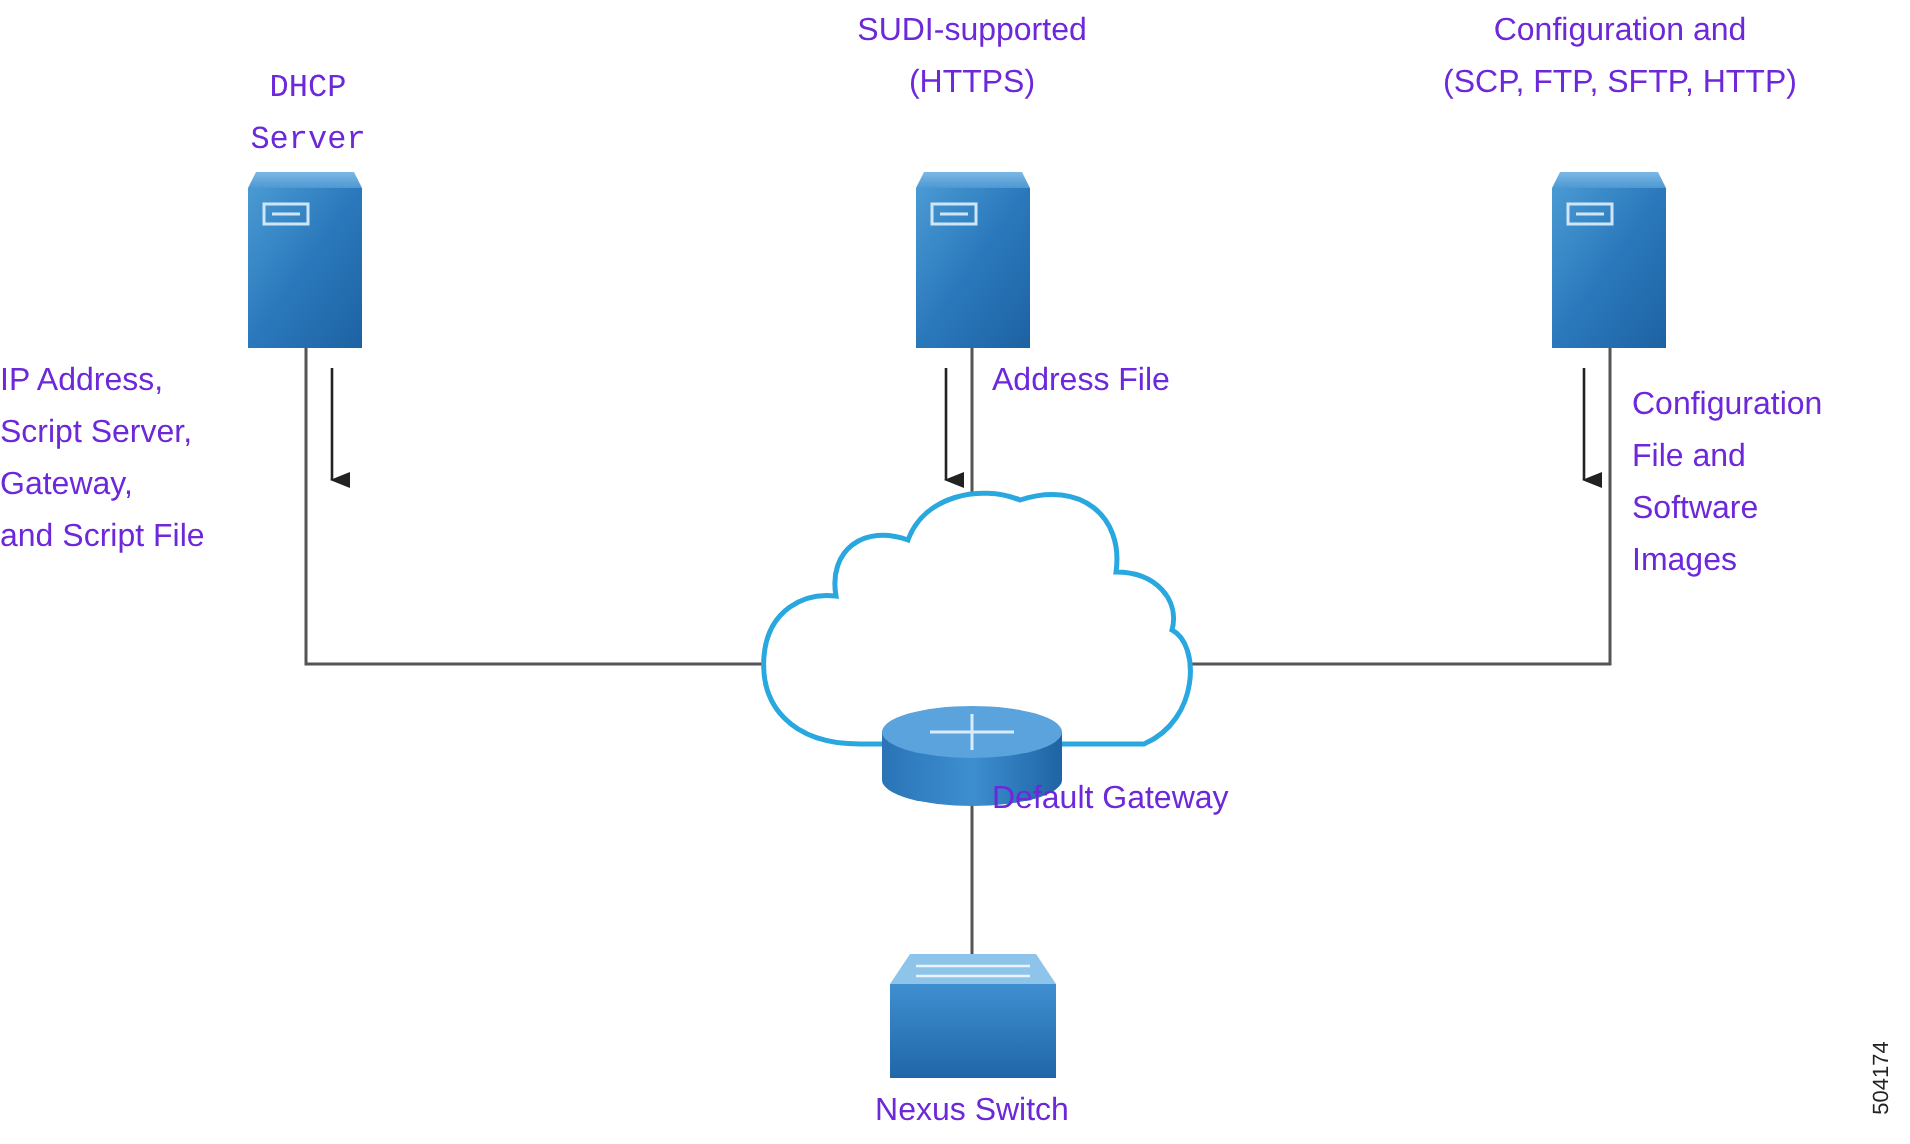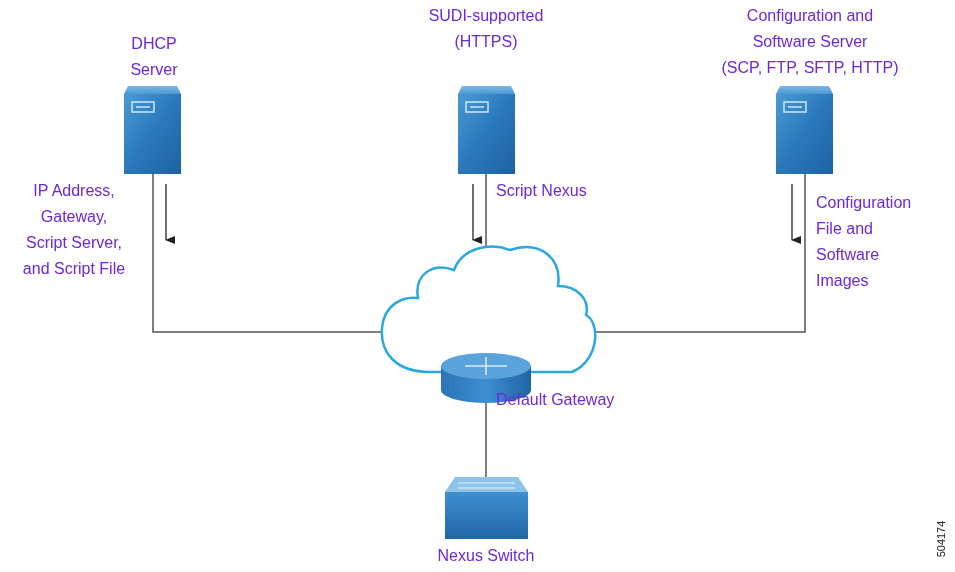--- a/index.html
+++ b/index.html
@@ -1,21 +1,21 @@
 <!DOCTYPE html>
 <html><head>
 <meta charset="utf-8">
 <style>
   html, body { margin:0; padding:0; background:#ffffff; }
   body { width:955px; height:572px; position:relative; overflow:hidden;
          font-family:"Liberation Sans", sans-serif; color:#222; }
   svg#diagram { position:absolute; left:0; top:0; }
   .lbl { position:absolute; font-size:16px; line-height:26px; color:#6d28d9; white-space:nowrap; }
   .center { text-align:center; }
-  .right { text-align:center; }
+  .right { text-align:left; }
   .left { text-align:left; }
   .lbl span { display:block; }
   .figid { position:absolute; font-size:11px; color:#222; transform:rotate(-90deg); transform-origin:center; }
 </style>
 </head>
 <body>
 
 <svg id="diagram" width="955" height="572" viewBox="0 0 955 572">
   <defs>
     <linearGradient id="srvGrad" x1="0" y1="0" x2="1" y2="1">
@@ -90,42 +90,41 @@
   <g>
     <path d="M445,492 L455,477 L518,477 L528,492 Z" fill="#8ec3ea"></path>
     <rect x="445" y="492" width="83" height="47" fill="url(#swGrad)"></rect>
     <g stroke="#e8f4fd" stroke-width="1.2">
       <line x1="458" y1="483" x2="515" y2="483"></line>
       <line x1="458" y1="488" x2="515" y2="488"></line>
     </g>
   </g>
 </svg>
 
-<div class="lbl center" style="left:104px; top:31px; width:100px;">
+<div class="lbl center" style="left:104px; top:31px; width:100px;font-family:Liberation Mono, monospace;">
   <span>DHCP</span>
   <span>Server</span>
 </div>
 <div class="lbl center" style="left:386px; top:3px; width:200px;">
   <span>SUDI-supported</span>
   <span>(HTTPS)</span>
 </div>
 <div class="lbl center" style="left:680px; top:3px; width:260px;">
   <span>Configuration and</span>
-  <span>Software Server</span>
   <span>(SCP, FTP, SFTP, HTTP)</span>
 </div>
 
 <div class="lbl right" style="left:0px; top:178px; width:148px;">
   <span>IP Address,</span>
+  <span>Script Server,</span>
   <span>Gateway,</span>
-  <span>Script Server,</span>
   <span>and Script File</span>
 </div>
 <div class="lbl left" style="left:496px; top:178px;">
-  <span>Script Nexus</span>
+  <span>Address File</span>
 </div>
 <div class="lbl left" style="left:816px; top:178px;margin-top:12px;">
   <span>Configuration</span>
   <span>File and</span>
   <span>Software</span>
   <span>Images</span>
 </div>
 
 <div class="lbl left" style="left:496px; top:387px;">Default Gateway</div>
 <div class="lbl center" style="left:386px; top:543px; width:200px;">Nexus Switch</div>

